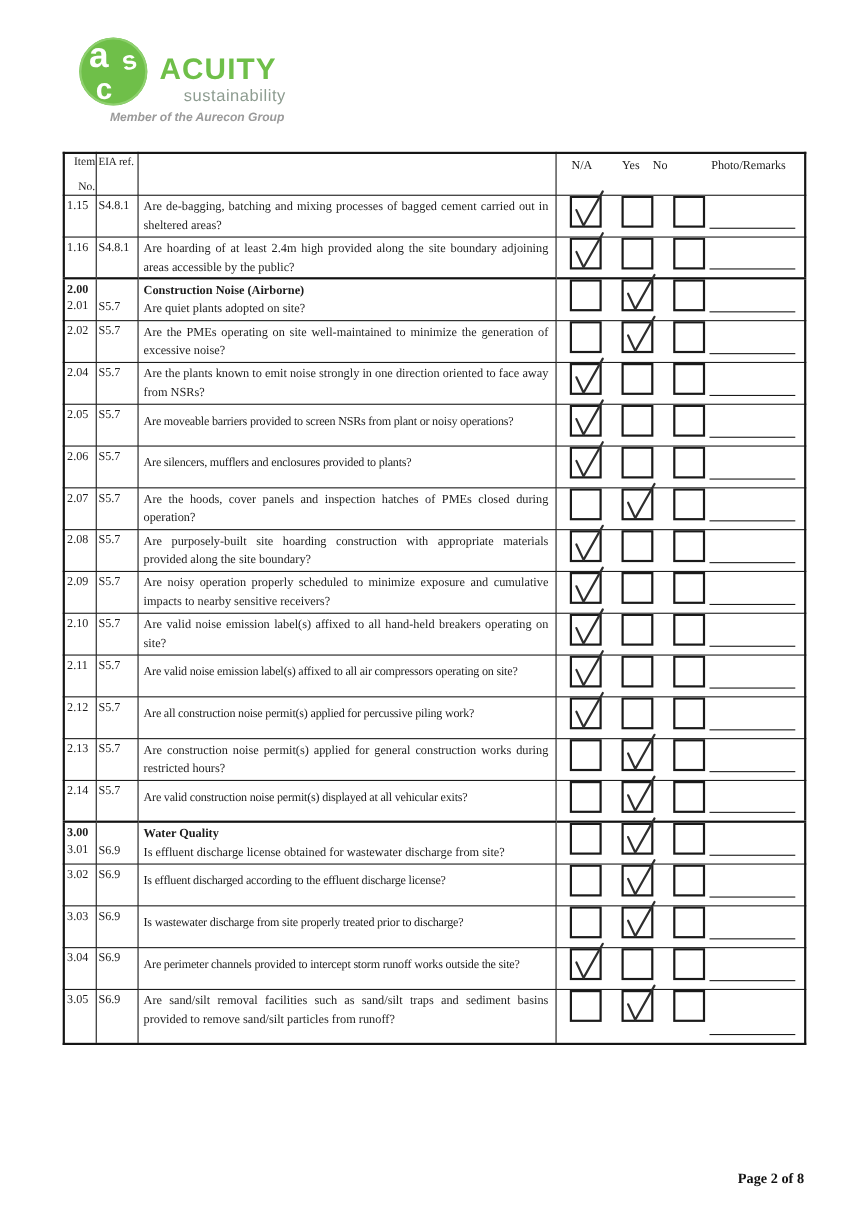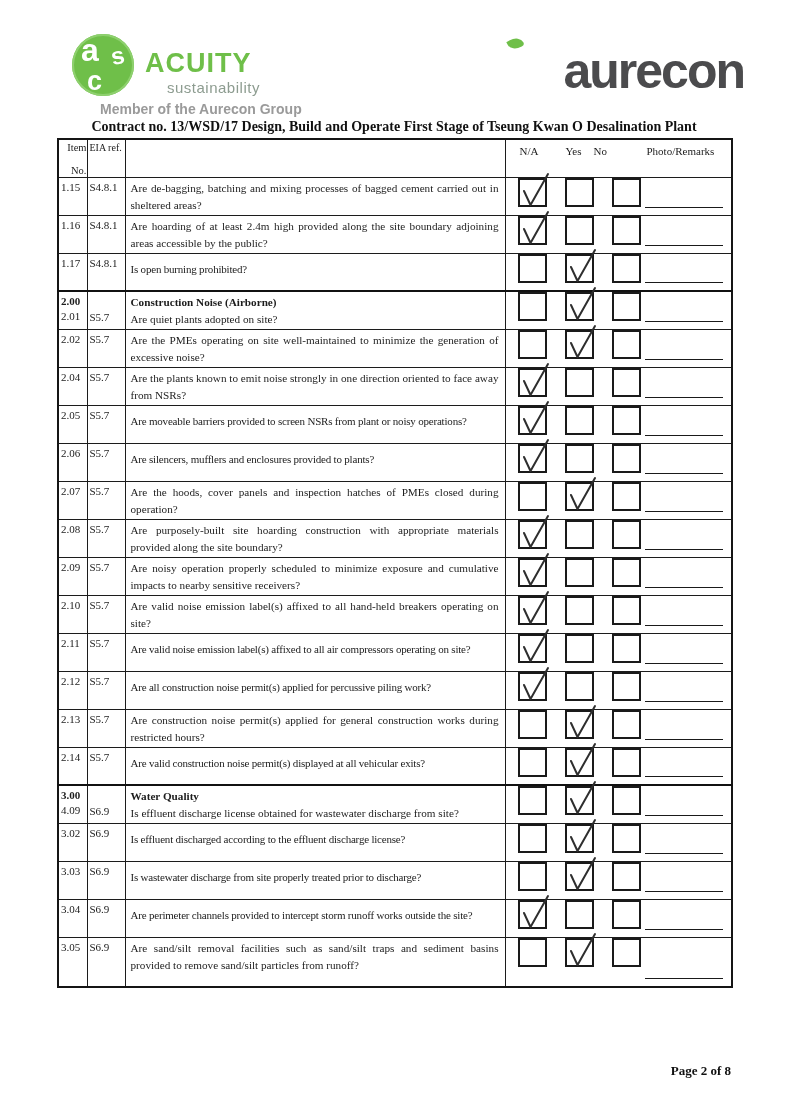--- a/index.html
+++ b/index.html
@@ -21,21 +21,21 @@
   .acuity-name {
     position:absolute; left:73px; top:14px; font-family:"Liberation Sans", sans-serif;
     font-weight:bold; font-size:27px; letter-spacing:1px; color:#6fbf49;
   }
   .acuity-tagline {
     position:absolute; left:95px; top:45px; font-family:"Liberation Sans", sans-serif;
     font-size:15px; letter-spacing:0.5px; color:#8d9c90;
   }
   .acuity-member {
     position:absolute; left:28px; top:67px; font-family:"Liberation Sans", sans-serif;
-    font-size:14px; font-weight:bold; color:#9a9a9a;
+    font-size:11px; font-weight:bold; color:#9a9a9a;font-style:italic;
   }
   .aurecon-logo { position:absolute; right:45px; top:38px; width:260px; height:70px; }
   .aurecon-name {
     position:absolute; right:0; top:8px; font-family:"Liberation Sans", sans-serif;
     font-weight:bold; font-size:50px; line-height:50px; letter-spacing:-2px; color:#4b4b4d;
   }
   .aurecon-leaf {
     position:absolute; left:24px; top:0px; width:15px; height:11px; background:#6fbf49;
     border-radius:0 100% 4px 100%; transform:rotate(-28deg);
   }
@@ -104,26 +104,21 @@
     <div class="monogram">
       <span class="m-a">a</span>
       <span class="m-s">s</span>
       <span class="m-c">c</span>
     </div>
     <div class="acuity-name">ACUITY</div>
     <div class="acuity-tagline">sustainability</div>
     <div class="acuity-member">Member of the Aurecon Group</div>
   </div>
 
-  <div class="aurecon-logo">
-    <div class="aurecon-name">aurecon</div>
-    <div class="aurecon-leaf"></div>
-  </div>
-
-  <div class="doc-title">Contract no.  13/WSD/17 Design, Build and Operate First Stage of Tseung Kwan O Desalination Plant</div>
+
 
   <table class="checklist">
     <colgroup>
       <col class="w-item">
         <col class="w-ref">
         <col class="w-q">
         <col class="w-ans">
     </colgroup>
     <thead>
       <tr>
@@ -189,45 +184,20 @@
                 <svg class="tick" viewBox="0 0 33 40">
                   <path d="M6 21 L12.5 35 L30 4" fill="none" stroke="#2e2e2e" stroke-width="2" stroke-linecap="round" stroke-linejoin="round"></path>
                 </svg>
               </span>
           <span class="cb"></span>
           <span class="cb"></span>
         </div>
         <span class="remark-line"></span>
       </td>
     </tr>
-        <tr>
-      <td class="c-item">
-        <div class="item1">1.17</div>
-
-      </td>
-      <td class="c-ref">
-        <span>S4.8.1</span>
-      </td>
-      <td class="c-q single">
-
-        <div class="qt">Is open burning prohibited?</div>
-      </td>
-      <td class="c-ans">
-        <div class="boxes">
-          <span class="cb"></span>
-          <span class="cb">
-                <svg class="tick" viewBox="0 0 33 40">
-                  <path d="M6 21 L12.5 35 L30 4" fill="none" stroke="#2e2e2e" stroke-width="2" stroke-linecap="round" stroke-linejoin="round"></path>
-                </svg>
-              </span>
-          <span class="cb"></span>
-        </div>
-        <span class="remark-line"></span>
-      </td>
-    </tr>
         <tr class="section-start">
       <td class="c-item">
         <div class="item1 bold">2.00</div>
         <div class="item2">2.01</div>
       </td>
       <td class="c-ref ref-low">
         <span>S5.7</span>
       </td>
       <td class="c-q">
         <div class="sec">Construction Noise (Airborne)</div>
@@ -542,21 +512,21 @@
                 </svg>
               </span>
           <span class="cb"></span>
         </div>
         <span class="remark-line"></span>
       </td>
     </tr>
         <tr class="section-start">
       <td class="c-item">
         <div class="item1 bold">3.00</div>
-        <div class="item2">4.09</div>
+        <div class="item2">3.01</div>
       </td>
       <td class="c-ref ref-low">
         <span>S6.9</span>
       </td>
       <td class="c-q">
         <div class="sec">Water Quality</div>
         <div class="qt">Is effluent discharge license obtained for wastewater discharge from site?</div>
       </td>
       <td class="c-ans">
         <div class="boxes">

